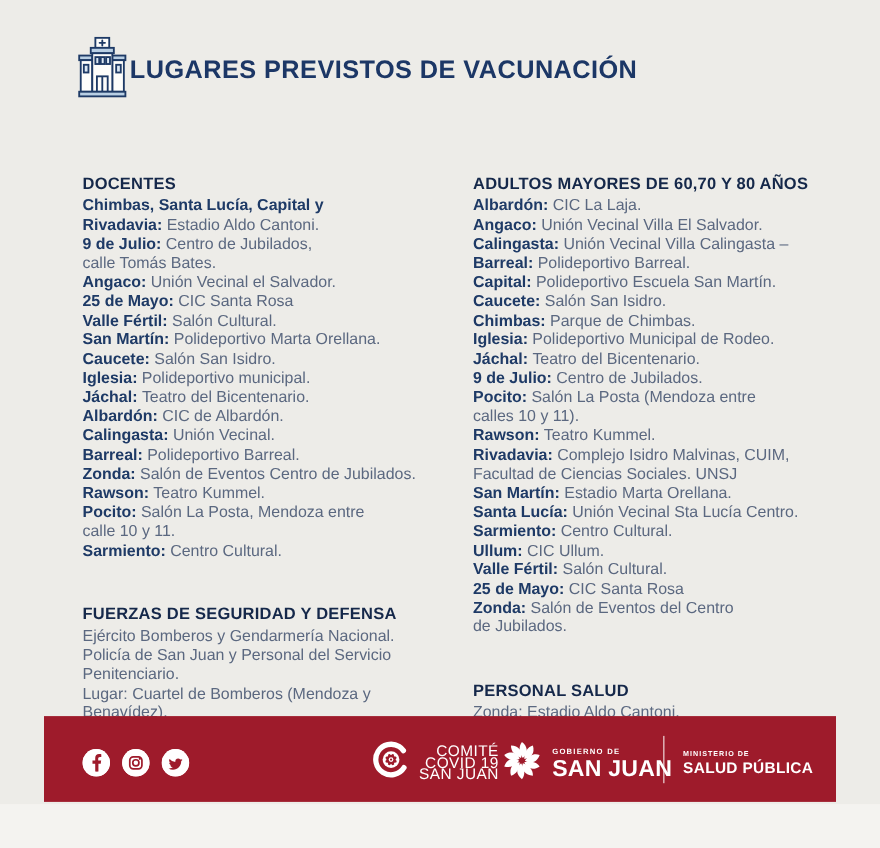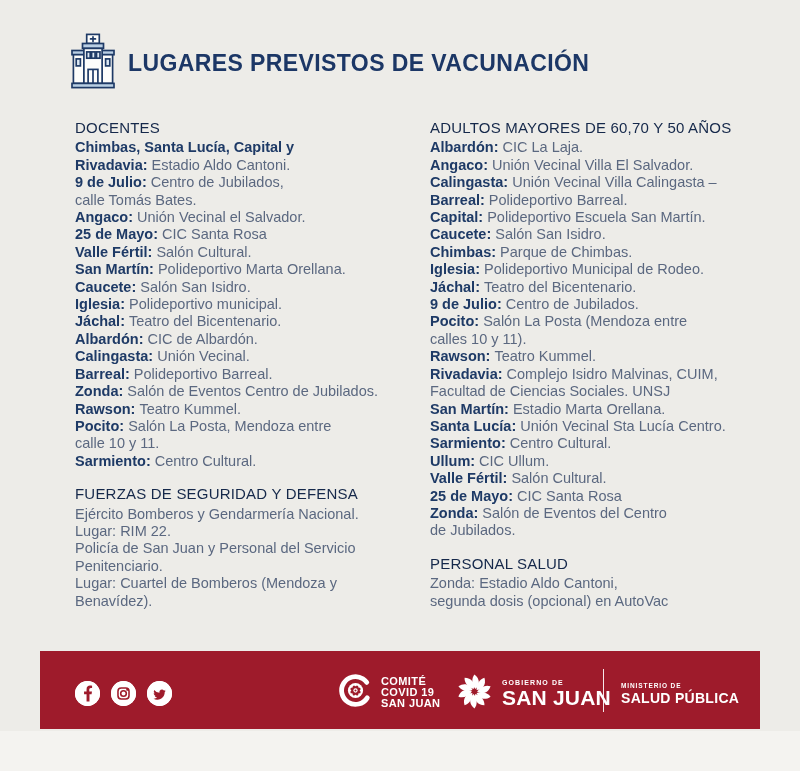--- a/index.html
+++ b/index.html
@@ -2,41 +2,41 @@
 <html><head>
 <meta charset="utf-8">
 <style>
   html,body{margin:0;padding:0;background:#dcdbd7;}
   .canvas{position:relative;width:800px;height:771px;background:#edece8;overflow:hidden;
           font-family:"Liberation Sans",sans-serif;}
   .bottom-strip{position:absolute;left:0;right:0;bottom:0;height:40px;background:#f4f3f0;}
 
   
   .hospital-icon{position:absolute;left:70px;top:33px;width:46px;height:56px;}
-  .page-title{position:absolute;left:128px;top:50px;font-size:23px;font-weight:bold;
+  .page-title{position:absolute;left:118px;top:50px;font-size:23px;font-weight:bold;
               color:#1c3766;letter-spacing:.4px;white-space:nowrap;}
 
   
   .col{position:absolute;top:119px;}
   .col-left{left:75px;width:348px;}
   .col-right{left:430px;width:345px;}
   .section{margin:0 0 11px 0;}
   .section + .section{margin-top:15px;}
-  .sec-heading{font-size:15px;font-weight:normal;color:#15284a;letter-spacing:.2px;
-               line-height:17.4px;margin-bottom:3px;}
+  .sec-heading{font-size:15px;font-weight:bold;color:#15284a;letter-spacing:.2px;
+               line-height:17.4px;margin-bottom:3px;margin-top:40px;}
   .line{font-size:14.5px;line-height:17.4px;color:#5b6880;white-space:nowrap;}
   .line .lbl{font-weight:bold;color:#1e3a66;margin-right:4px;text-align:center;}
 
   
   .footer-bar{position:absolute;left:40px;top:651px;width:720px;height:78px;background:#9e1b2b;}
   .social{position:absolute;left:75px;top:681px;display:flex;gap:11px;}
   .social a{display:block;width:25px;height:25px;border-radius:50%;background:#fff;}
   .social svg{display:block;width:25px;height:25px;}
   .comite{position:absolute;left:337px;top:672px;display:flex;align-items:center;gap:7px;}
-  .comite-text{color:#fff;font-weight:bold;font-size:11px;line-height:10.8px;letter-spacing:.4px;}
+  .comite-text{color:#fff;font-weight:normal;font-size:14px;line-height:10.8px;letter-spacing:.4px;text-align:right;}
   .gobierno{position:absolute;left:454px;top:671px;display:flex;align-items:center;gap:7px;}
   .gob-text .small{color:#fff;font-weight:bold;font-size:7px;letter-spacing:1.1px;line-height:9px;}
   .gob-text .big{color:#fff;font-weight:bold;font-size:21px;letter-spacing:.2px;line-height:22px;white-space:nowrap;}
   .foot-divider{position:absolute;left:603px;top:669px;width:1px;height:43px;background:rgba(255,255,255,.9);}
   .ministerio{position:absolute;left:621px;top:681px;}
   .ministerio .small{color:#fff;font-weight:bold;font-size:6.5px;letter-spacing:.9px;line-height:9px;}
   .ministerio .big{color:#fff;font-weight:bold;font-size:14px;letter-spacing:.3px;line-height:16px;white-space:nowrap;}
 </style>
 </head>
 <body>
@@ -92,32 +92,31 @@
           <div class="line"><span class="lbl">Pocito:</span><span>Salón La Posta, Mendoza entre</span></div>
           <div class="line"><span>calle 10 y 11.</span></div>
           <div class="line"><span class="lbl">Sarmiento:</span><span>Centro Cultural.</span></div>
         </div>
     </div>
     <div class="section">
       <div class="sec-heading">FUERZAS DE SEGURIDAD Y DEFENSA</div>
       <div>
 
       <div class="line"><span>Ejército Bomberos y Gendarmería Nacional.</span></div>
-          <div class="line"><span>Lugar: RIM 22.</span></div>
           <div class="line"><span>Policía de San Juan y Personal del Servicio</span></div>
           <div class="line"><span>Penitenciario.</span></div>
           <div class="line"><span>Lugar: Cuartel de Bomberos (Mendoza y</span></div>
           <div class="line"><span>Benavídez).</span></div>
         </div>
     </div>
   </div>
 
   <div class="col col-right">
     <div class="section">
-      <div class="sec-heading">ADULTOS MAYORES DE 60,70 Y 50 AÑOS</div>
+      <div class="sec-heading">ADULTOS MAYORES DE 60,70 Y 80 AÑOS</div>
       <div>
 
       <div class="line"><span class="lbl">Albardón:</span><span>CIC La Laja.</span></div>
           <div class="line"><span class="lbl">Angaco:</span><span>Unión Vecinal Villa El Salvador.</span></div>
           <div class="line"><span class="lbl">Calingasta:</span><span>Unión Vecinal Villa Calingasta –</span></div>
           <div class="line"><span class="lbl">Barreal:</span><span>Polideportivo Barreal.</span></div>
           <div class="line"><span class="lbl">Capital:</span><span>Polideportivo Escuela San Martín.</span></div>
           <div class="line"><span class="lbl">Caucete:</span><span>Salón San Isidro.</span></div>
           <div class="line"><span class="lbl">Chimbas:</span><span>Parque de Chimbas.</span></div>
           <div class="line"><span class="lbl">Iglesia:</span><span>Polideportivo Municipal de Rodeo.</span></div>

